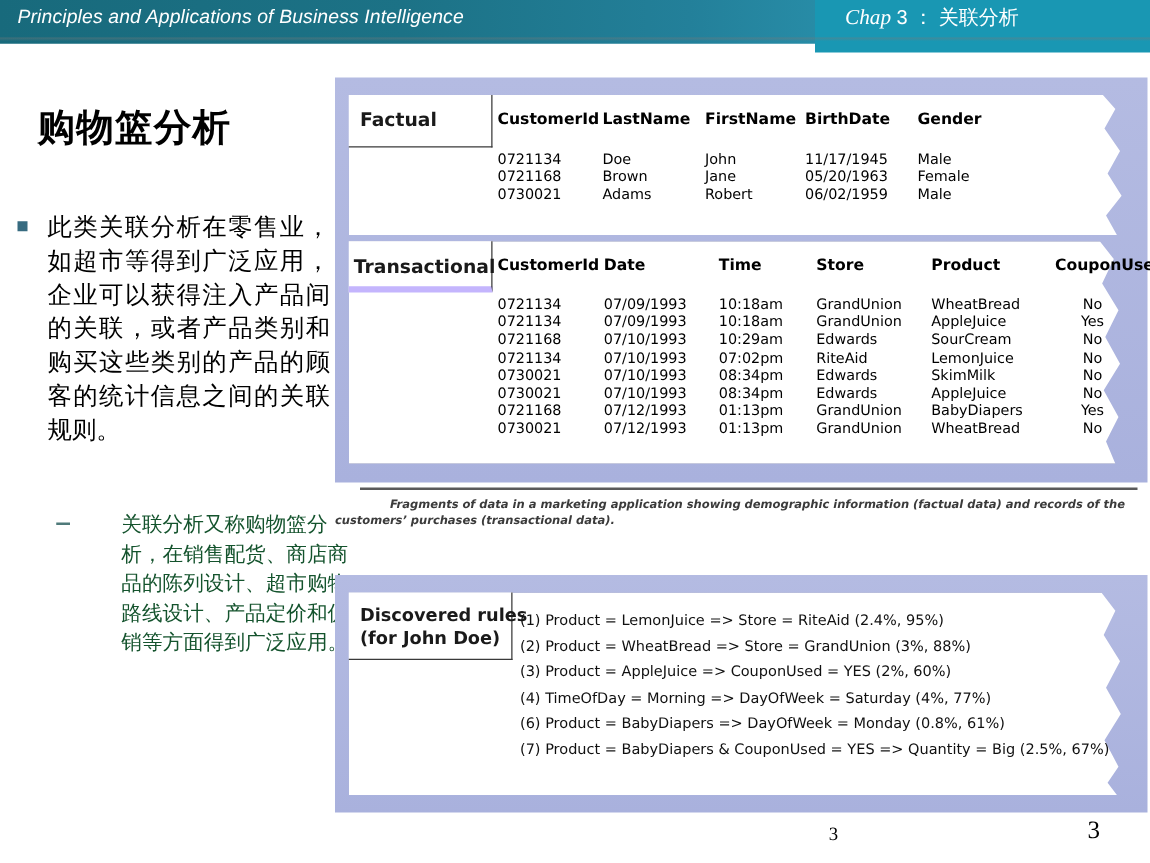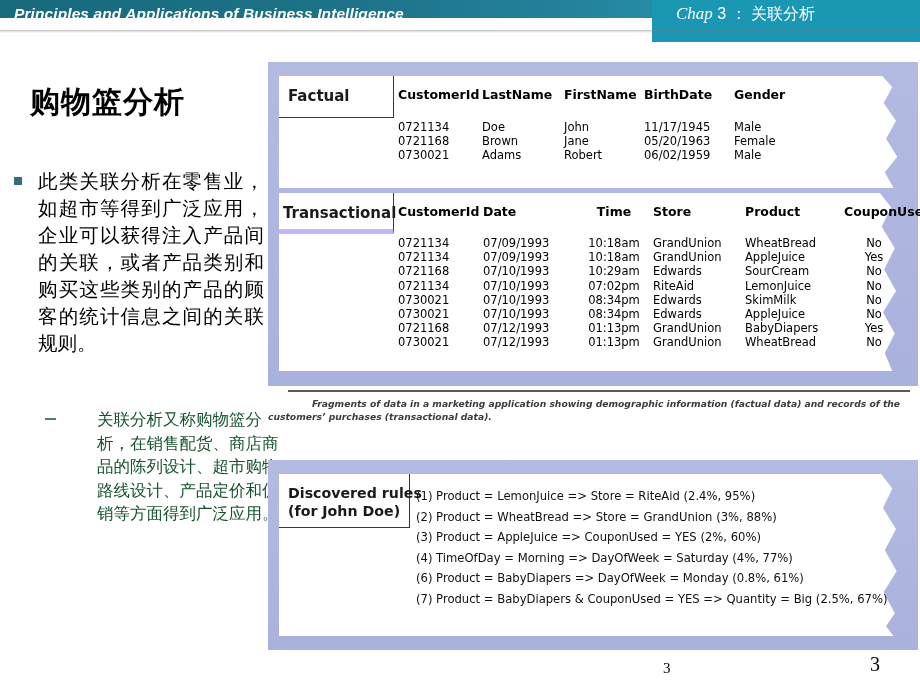--- a/index.html
+++ b/index.html
@@ -17,23 +17,22 @@
 
   
   #header-bar {
     position: absolute;
     left: 0; top: 0;
     width: 920px; height: 30px;
   }
   #header-left {
     position: absolute;
     left: 0; top: 0;
-    width: 920px; height: 18px;
+    width: 920px; height: 35px;
     background: linear-gradient(to right, #186a7c 0%, #1c7286 35%, #23809a 60%, #2a93ae 78%, #19869e 100%);
-    font-weight: bold;
   }
   #header-title {
     position: absolute;
     left: 14px; top: 5px;
     font-size: 15.5px;
     font-style: italic;
     color: #ffffff;
     letter-spacing: 0.1px;
     white-space: nowrap;
   }
@@ -237,21 +236,21 @@
   #factual-table .c1 { width: 82px; }
   #factual-table .c2 { width: 80px; }
   #factual-table .c3 { width: 90px; }
   #factual-table .c4 { width: 70px; }
   #factual-table .body { margin-top: 18px; }
 
   
   #transactional-table { left: 130px; top: 142px; }
   #transactional-table .c0 { width: 85px; }
   #transactional-table .c1 { width: 92px; }
-  #transactional-table .c2 { width: 78px; text-align: center; }
+  #transactional-table .c2 { width: 78px; }
   #transactional-table .c3 { width: 92px; }
   #transactional-table .c4 { width: 99px; }
   #transactional-table .c5 { width: 60px; text-align: center; }
   #transactional-table .body { margin-top: 17px; }
 
   
   #caption-rule {
     position: absolute;
     left: 20px; top: 328px;
     width: 622px; height: 2px;

